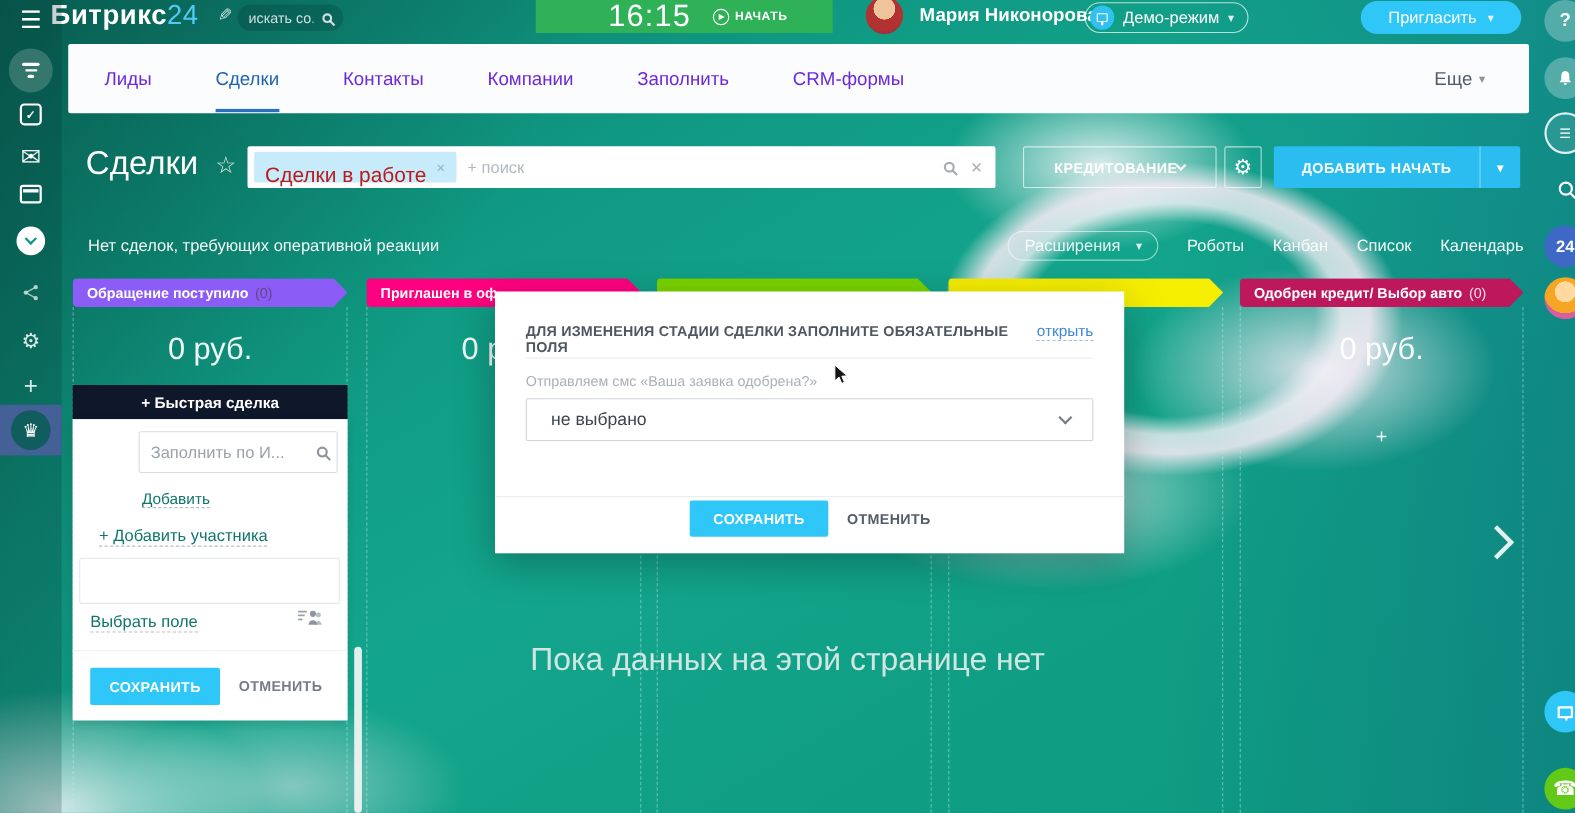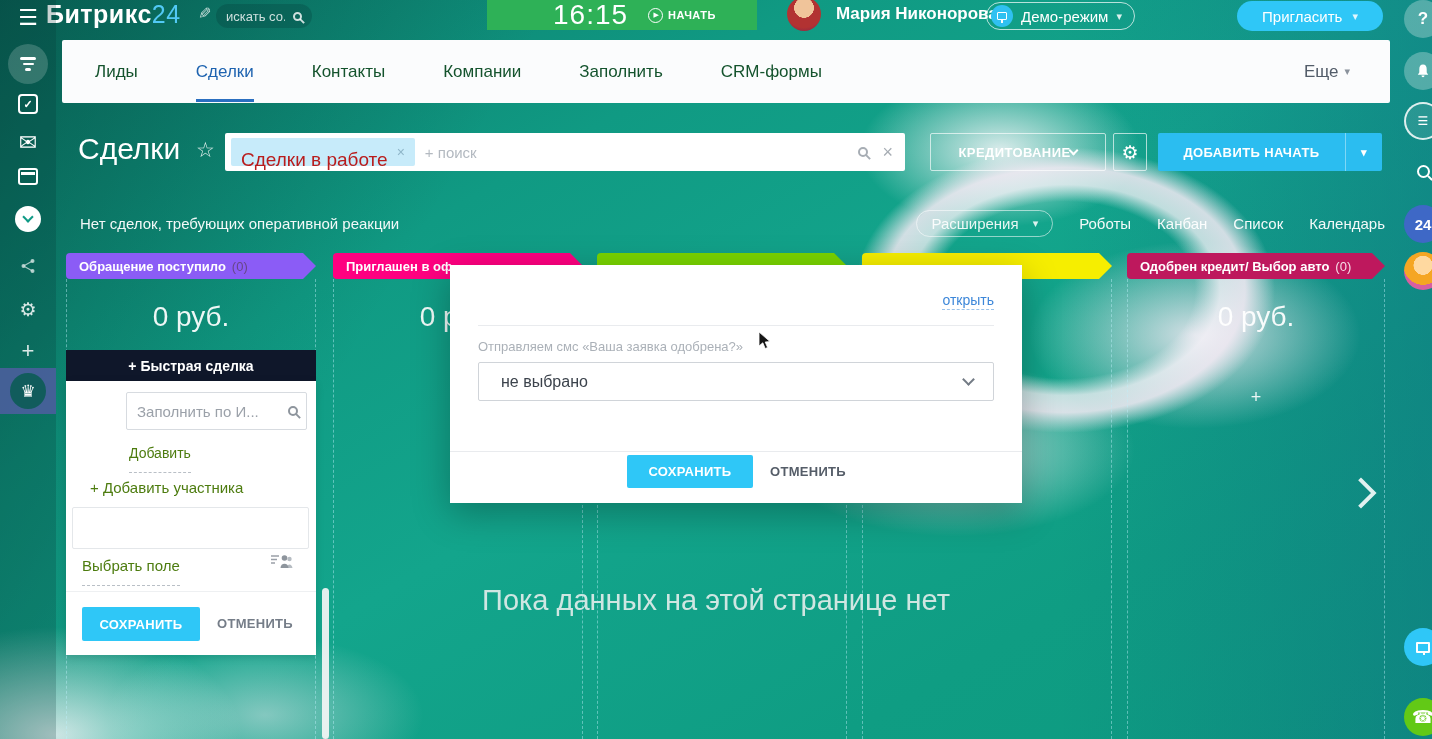--- a/index.html
+++ b/index.html
@@ -76,21 +76,21 @@
   .demo-pill .bluec { width:22px; height:22px; border-radius:50%; background:#30c1f1; display:flex; align-items:center; justify-content:center; }
   .scr-ico { width:10px; height:8px; border:1.5px solid #fff; border-radius:1px; position:relative; }
   .scr-ico::after { content:''; position:absolute; bottom:-4px; left:3px; width:2px; height:3px; background:#fff; }
   .demo-pill .lbl { font-size:15px; }
   .invite-btn { position:absolute; left:1181px; top:1px; width:146px; height:30px; background:#2fc7f7;
     border-radius:16px; display:flex; align-items:center; justify-content:center; gap:10px; font-size:15px; cursor:pointer; }
 
   
   .navbar { position:absolute; left:62px; top:40px; width:1328px; height:63px; background:#fbfcfd;
     border-radius:2px; display:flex; align-items:center; padding-left:33px; z-index:20; }
-  .nav-tab { font-size:17px; color:#14532d; margin-right:58px; cursor:pointer; position:relative; height:63px; display:flex; align-items:center; }
+  .nav-tab { font-size:17px; color:#6d28d9; margin-right:58px; cursor:pointer; position:relative; height:63px; display:flex; align-items:center; }
   .nav-tab.active { color:#1e63b0; }
   .nav-tab.active::after { content:''; position:absolute; left:0; right:0; bottom:1px; height:3px; background:#2a6fc0; }
   .nav-more { margin-left:auto; margin-right:40px; font-size:17px; color:#525c69; cursor:pointer; display:flex; align-items:center; gap:6px; }
   .nav-more .caret { color:#8a929c; }
 
   
   .page-title { position:absolute; left:78px; top:132px; font-size:30px; font-weight:300; color:#fff; z-index:10; }
   .star { position:absolute; left:196px; top:138px; font-size:21px; color:rgba(255,255,255,0.85); z-index:10; cursor:pointer; }
   .filter-bar { position:absolute; left:225px; top:133px; width:680px; height:38px; background:#fff; border-radius:2px;
     display:flex; align-items:center; padding:0 12px 0 6px; gap:10px; z-index:10; }
@@ -136,21 +136,21 @@
 
   .quick-deal-btn { position:absolute; left:66px; top:350px; width:250px; height:31px; background:#0f172a; z-index:6;
     display:flex; align-items:center; justify-content:center; color:#fff; font-size:14px; font-weight:bold; cursor:pointer; }
   .quick-card { position:absolute; left:66px; top:381px; width:250px; height:274px; background:#fff; z-index:6;
     box-shadow:0 2px 8px rgba(0,0,0,0.12); }
   .qc-input { position:absolute; left:60px; top:11px; width:181px; height:38px; border:1px solid #d7dbe0; border-radius:2px;
     display:flex; align-items:center; padding:0 8px 0 10px; gap:6px; }
   .qc-input input { flex:1; min-width:0; border:none; outline:none; font-size:15px; color:#333; font-family:"Liberation Sans", sans-serif; }
   .qc-input input::placeholder { color:#9ba1a9; }
   .qc-input .lens { color:#8e959d; width:10px; height:10px; cursor:pointer; }
-  .dashed-link { color:#4d7c0f; border-bottom:1px dashed #b9bfc6; padding-bottom:11px; cursor:pointer; text-decoration:none;text-align:right; }
+  .dashed-link { color:#0f766e; border-bottom:1px dashed #b9bfc6; padding-bottom:0; cursor:pointer; text-decoration:none;text-align:right; }
   .qc-add { position:absolute; left:63px; top:64px; font-size:14px; }
   .qc-part { position:absolute; left:24px; top:98px; font-size:15px; }
   .qc-box { position:absolute; left:6px; top:126px; width:237px; height:42px; border:1px solid #e4e7ea; border-radius:2px; cursor:text; }
   .qc-field { position:absolute; left:16px; top:176px; font-size:15px; }
   .qc-people { position:absolute; left:204px; top:172px; cursor:pointer; }
   .qc-div { position:absolute; left:0; top:210px; width:100%; height:1px; background:#eef0f2; }
   .qc-save { position:absolute; left:16px; top:226px; width:118px; height:34px; background:#2fc7f7; border-radius:2px;
     display:flex; align-items:center; justify-content:center; color:#fff; font-size:13px; font-weight:bold; letter-spacing:0.3px; cursor:pointer; }
   .qc-cancel { position:absolute; left:151px; top:235px; font-size:13px; font-weight:bold; color:#757d88; letter-spacing:0.3px; cursor:pointer; }
   .scrollbar { position:absolute; left:322px; top:588px; width:7px; height:151px; background:rgba(245,245,245,0.92); border-radius:4px; z-index:7; cursor:grab; }
@@ -394,20 +394,21 @@
     <div class="qc-cancel">ОТМЕНИТЬ</div>
   </div>
   <div class="scrollbar"></div>
 
   <div class="empty-msg">Пока данных на этой странице нет</div>
   <div class="scroll-arrow">
       <span class="chev-r"></span>
     </div>
 
   <div class="modal">
+    <div class="m-title">ДЛЯ ИЗМЕНЕНИЯ СТАДИИ СДЕЛКИ ЗАПОЛНИТЕ ОБЯЗАТЕЛЬНЫЕ ПОЛЯ</div>
     <a class="m-open">открыть</a>
     <div class="m-div1"></div>
     <div class="m-label">Отправляем смс «Ваша заявка одобрена?»</div>
     <div class="m-cursor">
       <svg width="14" height="20" viewBox="0 0 14 20">
           <path d="M1 1 L1 15 L4.8 11.8 L7.2 17.5 L9.6 16.5 L7.2 11 L12 10.6 Z" fill="#151515" stroke="#fff" stroke-width="0.8"></path>
         </svg>
     </div>
     <div class="m-select">
       <span class="val">не выбрано</span>

